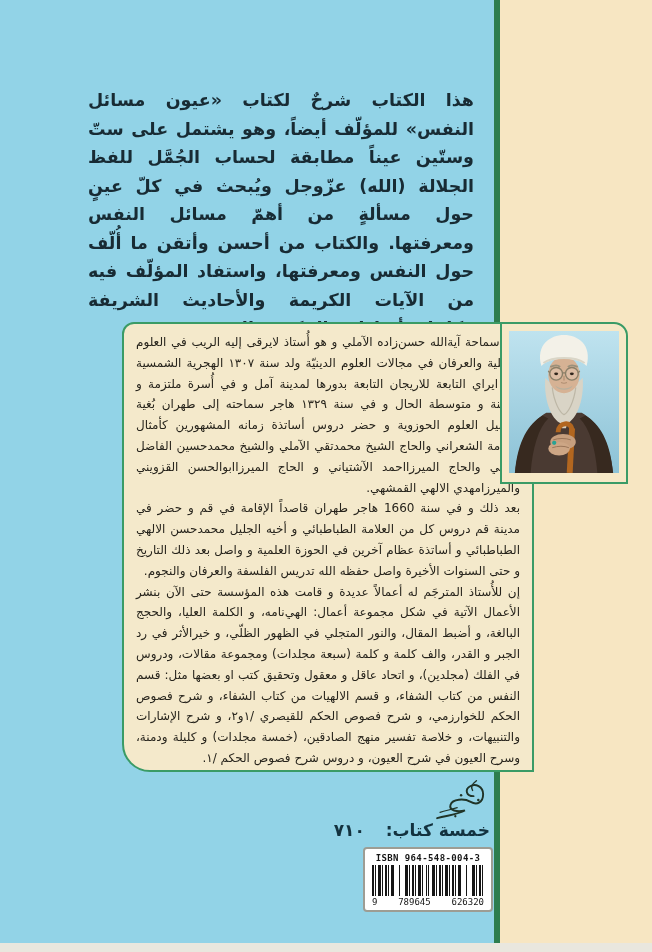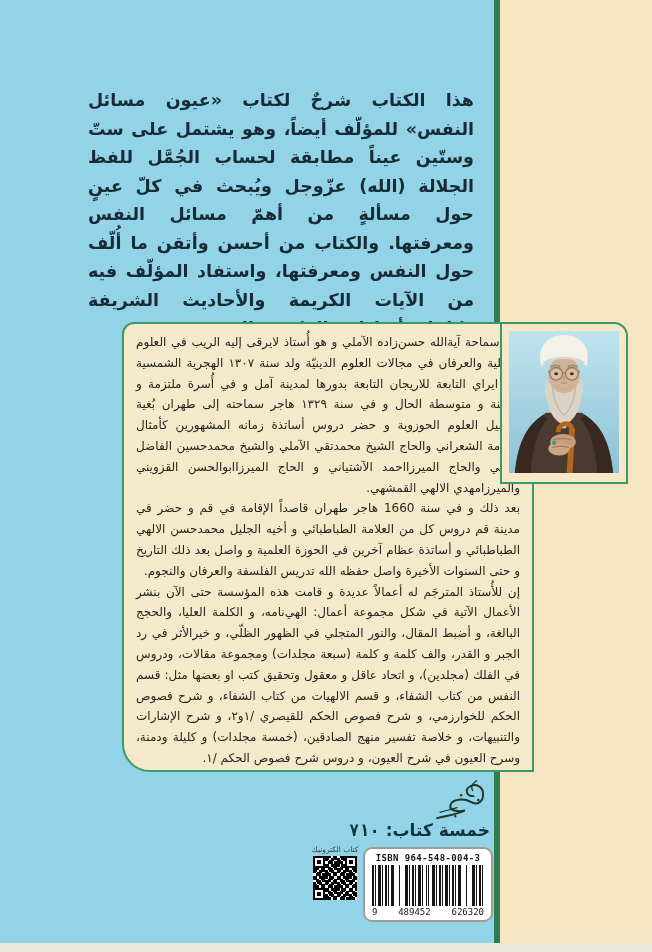--- a/index.html
+++ b/index.html
@@ -42,26 +42,26 @@
   
   .logo{position:absolute;top:776px;left:432px;width:62px;height:46px;}
   .logo svg{width:100%;height:100%;}
   .sr-only{position:absolute;width:1px;height:1px;overflow:hidden;clip:rect(0 0 0 0);white-space:nowrap;}
 
   
   .book-number{
     position:absolute;top:820px;right:162px;
     font-size:17px;font-weight:bold;color:#13323f;letter-spacing:.3px;
   }
-  .book-number .num{margin-right:0;font-family:Liberation Mono, monospace;}
+  .book-number .num{margin-right:15px;}
 
   
   .barcode-box{
-    position:absolute;top:847px;left:363px;width:130px;height:75px;box-sizing:border-box;
-    background:#fff;border:2px solid #9d9d94;border-radius:9px;
+    position:absolute;top:847px;left:363px;width:130px;height:65px;box-sizing:border-box;
+    background:#fff;border:2px solid #9d9d94;border-radius:4px;
     padding:4px 7px 3px 7px;direction:ltr;
     display:flex;flex-direction:column;
   }
   .isbn-line{
     font-family:"DejaVu Sans Mono",monospace;font-size:9px;font-weight:bold;color:#161616;
     text-align:center;letter-spacing:.4px;white-space:nowrap;
   }
   .bars{
     flex:1;margin-top:2px;
     background:repeating-linear-gradient(90deg,
@@ -176,29 +176,21 @@
   <div class="book-number">
     <span>خمسة كتاب:</span>
     <span class="num">٧١٠</span>
   </div>
 
   <div class="barcode-box">
     <div class="isbn-line">ISBN 964-548-004-3</div>
     <div class="bars"></div>
     <div class="ean-digits">
       <span>9</span>
-      <span>489452</span>
+      <span>789645</span>
       <span>626320</span>
     </div>
   </div>
 
-  <div class="qr-block">
-    <div class="qr-label">كتاب الكترونيك</div>
-    <div class="qr">
-      <div class="f tl"></div>
-      <div class="f tr"></div>
-      <div class="f bl"></div>
-    </div>
-  </div>
 
   <div class="bottom-strip"></div>
 
 </div>
 
 </body></html>

